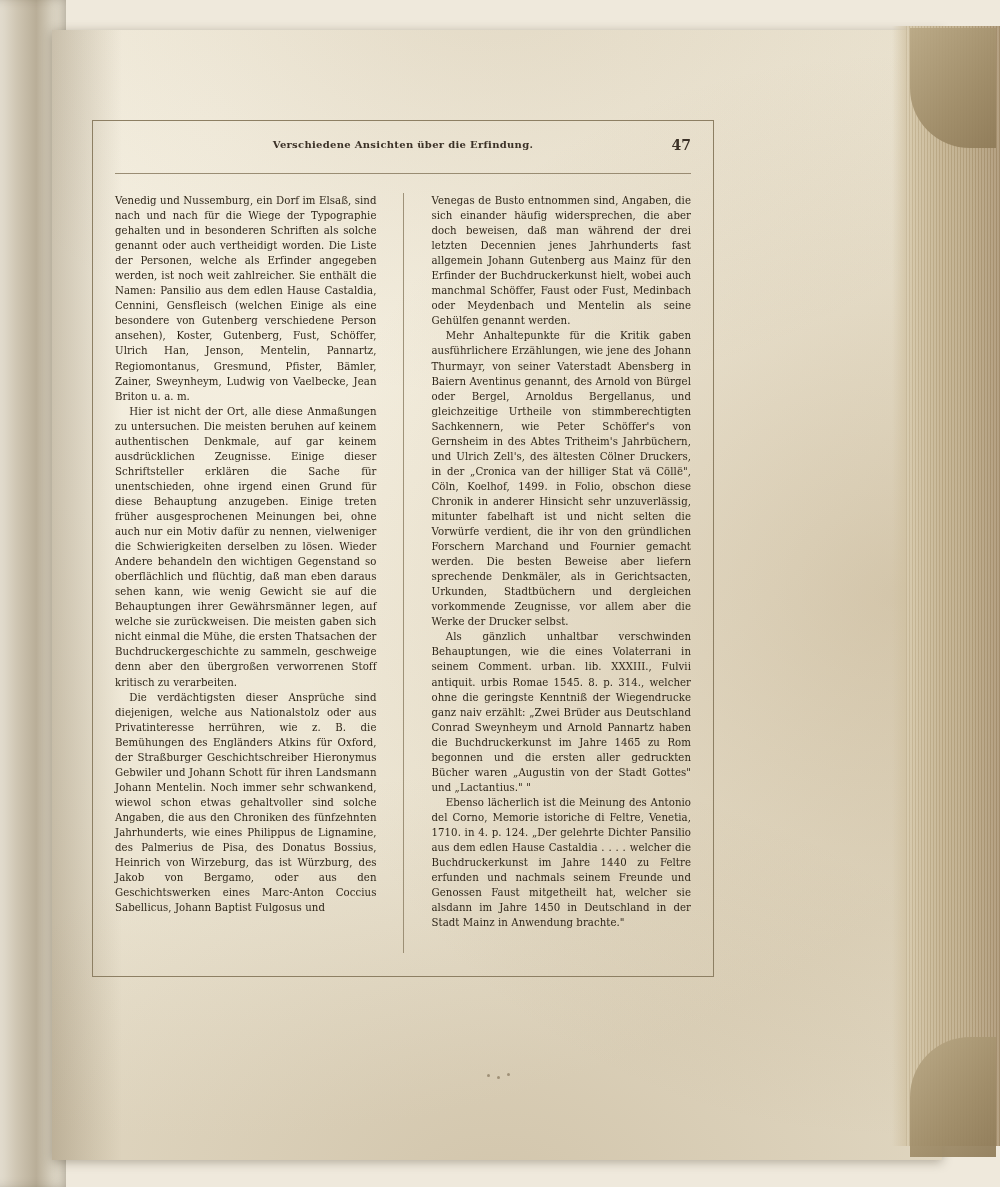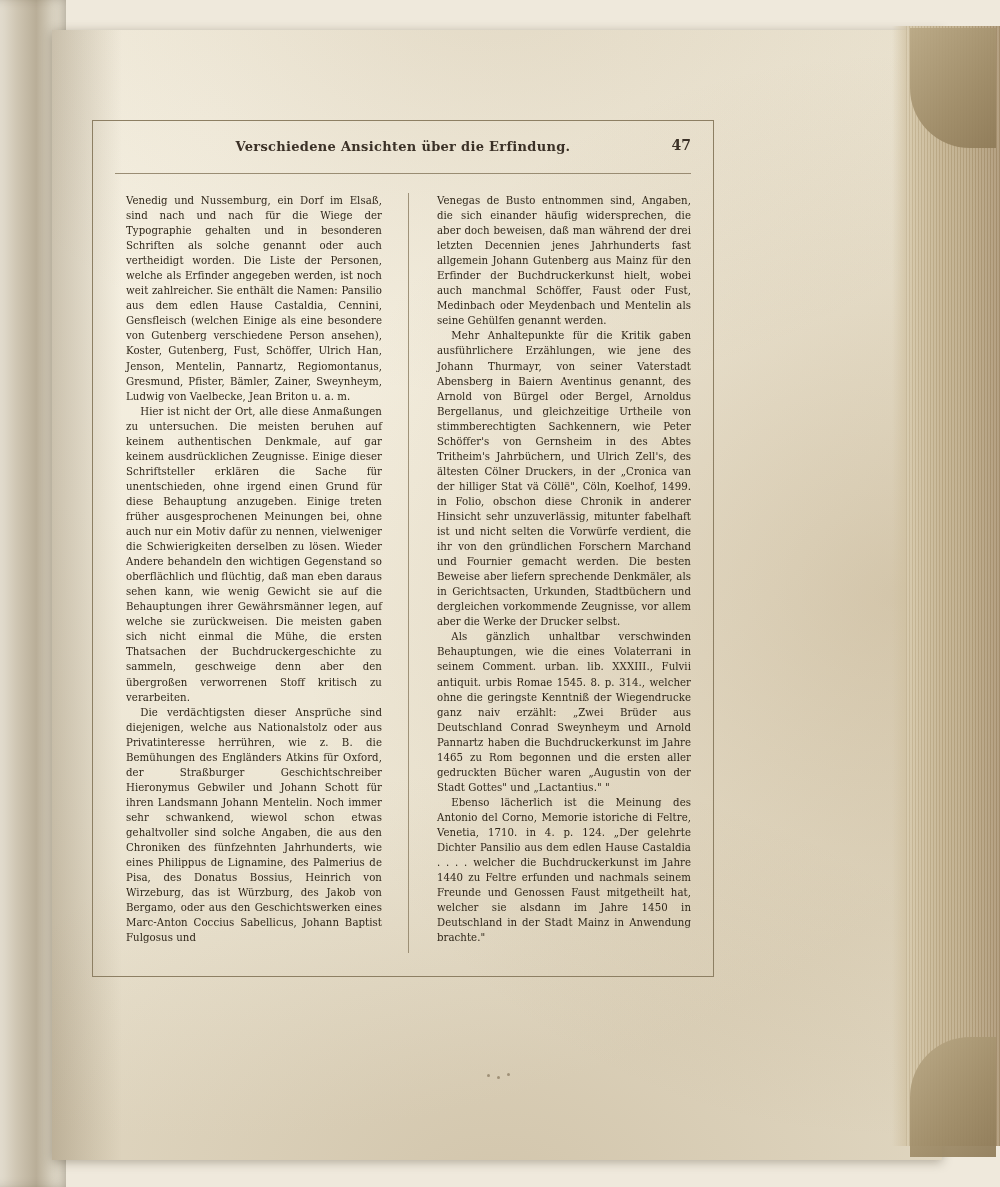--- a/index.html
+++ b/index.html
@@ -122,21 +122,21 @@
     position: absolute;
     left: 0; right: 0; top: 18px;
     height: 30px;
     padding: 0 20px;
     box-sizing: border-box;
   }
   .running-title {
     position: absolute;
     left: 0; right: 0;
     text-align: center;
-    font-size: 13px;
+    font-size: 10px;
     letter-spacing: .3px;
     color: #3b3127;
     font-family: "DejaVu Serif", serif;
     font-weight: 600;
   }
   .folio {
     position: absolute;
     right: 22px;
     top: -2px;
     font-size: 14px;
@@ -149,21 +149,20 @@
     height: 1px;
     background: #8b7d62;
     opacity: .85;
   }
 
   .columns {
     position: absolute;
     left: 22px; right: 22px; top: 72px; bottom: 18px;
     display: flex;
     gap: 8px;
-    margin-left: 11px;
   }
   .col {
     width: 276px;
     box-sizing: border-box;
   }
   .col.left { padding-right: 14px; }
   .col.right { padding-left: 16px; }
   .colrule {
     width: 1px;
     background: #8b7d62;

